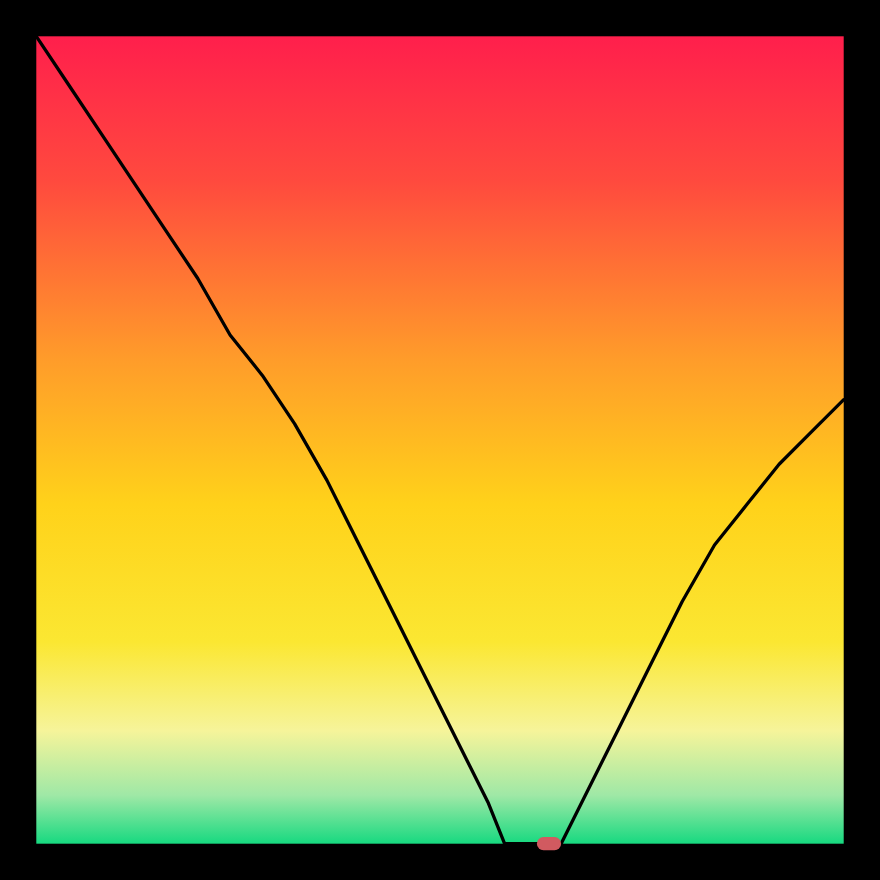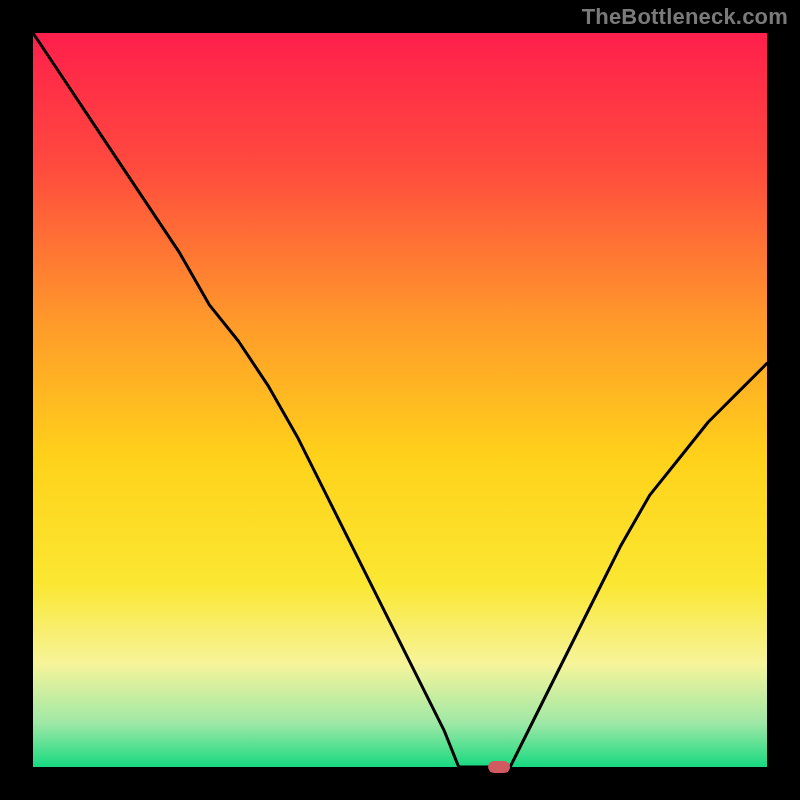--- a/index.html
+++ b/index.html
@@ -29,21 +29,20 @@
   }
   svg.chart {
     position: absolute;
     left: 0;
     top: 0;
   }
 </style>
 </head>
 <body>
 <div class="wrap">
-  <div class="watermark">TheBottleneck.com</div>
   <svg class="chart" width="800" height="800" viewBox="0 0 800 800">
     <defs>
       <linearGradient id="bg-grad" x1="0" y1="0" x2="0" y2="1">
         <stop id="g0" offset="0%" stop-color="#ff1f4c"></stop>
         <stop id="g1" offset="18%" stop-color="#ff4a3e"></stop>
         <stop id="g2" offset="40%" stop-color="#ff9c2a"></stop>
         <stop id="g3" offset="58%" stop-color="#ffd21a"></stop>
         <stop id="g4" offset="75%" stop-color="#fbe732"></stop>
         <stop id="g5" offset="86%" stop-color="#f6f49a"></stop>
         <stop id="g6" offset="94%" stop-color="#9fe8a6"></stop>

